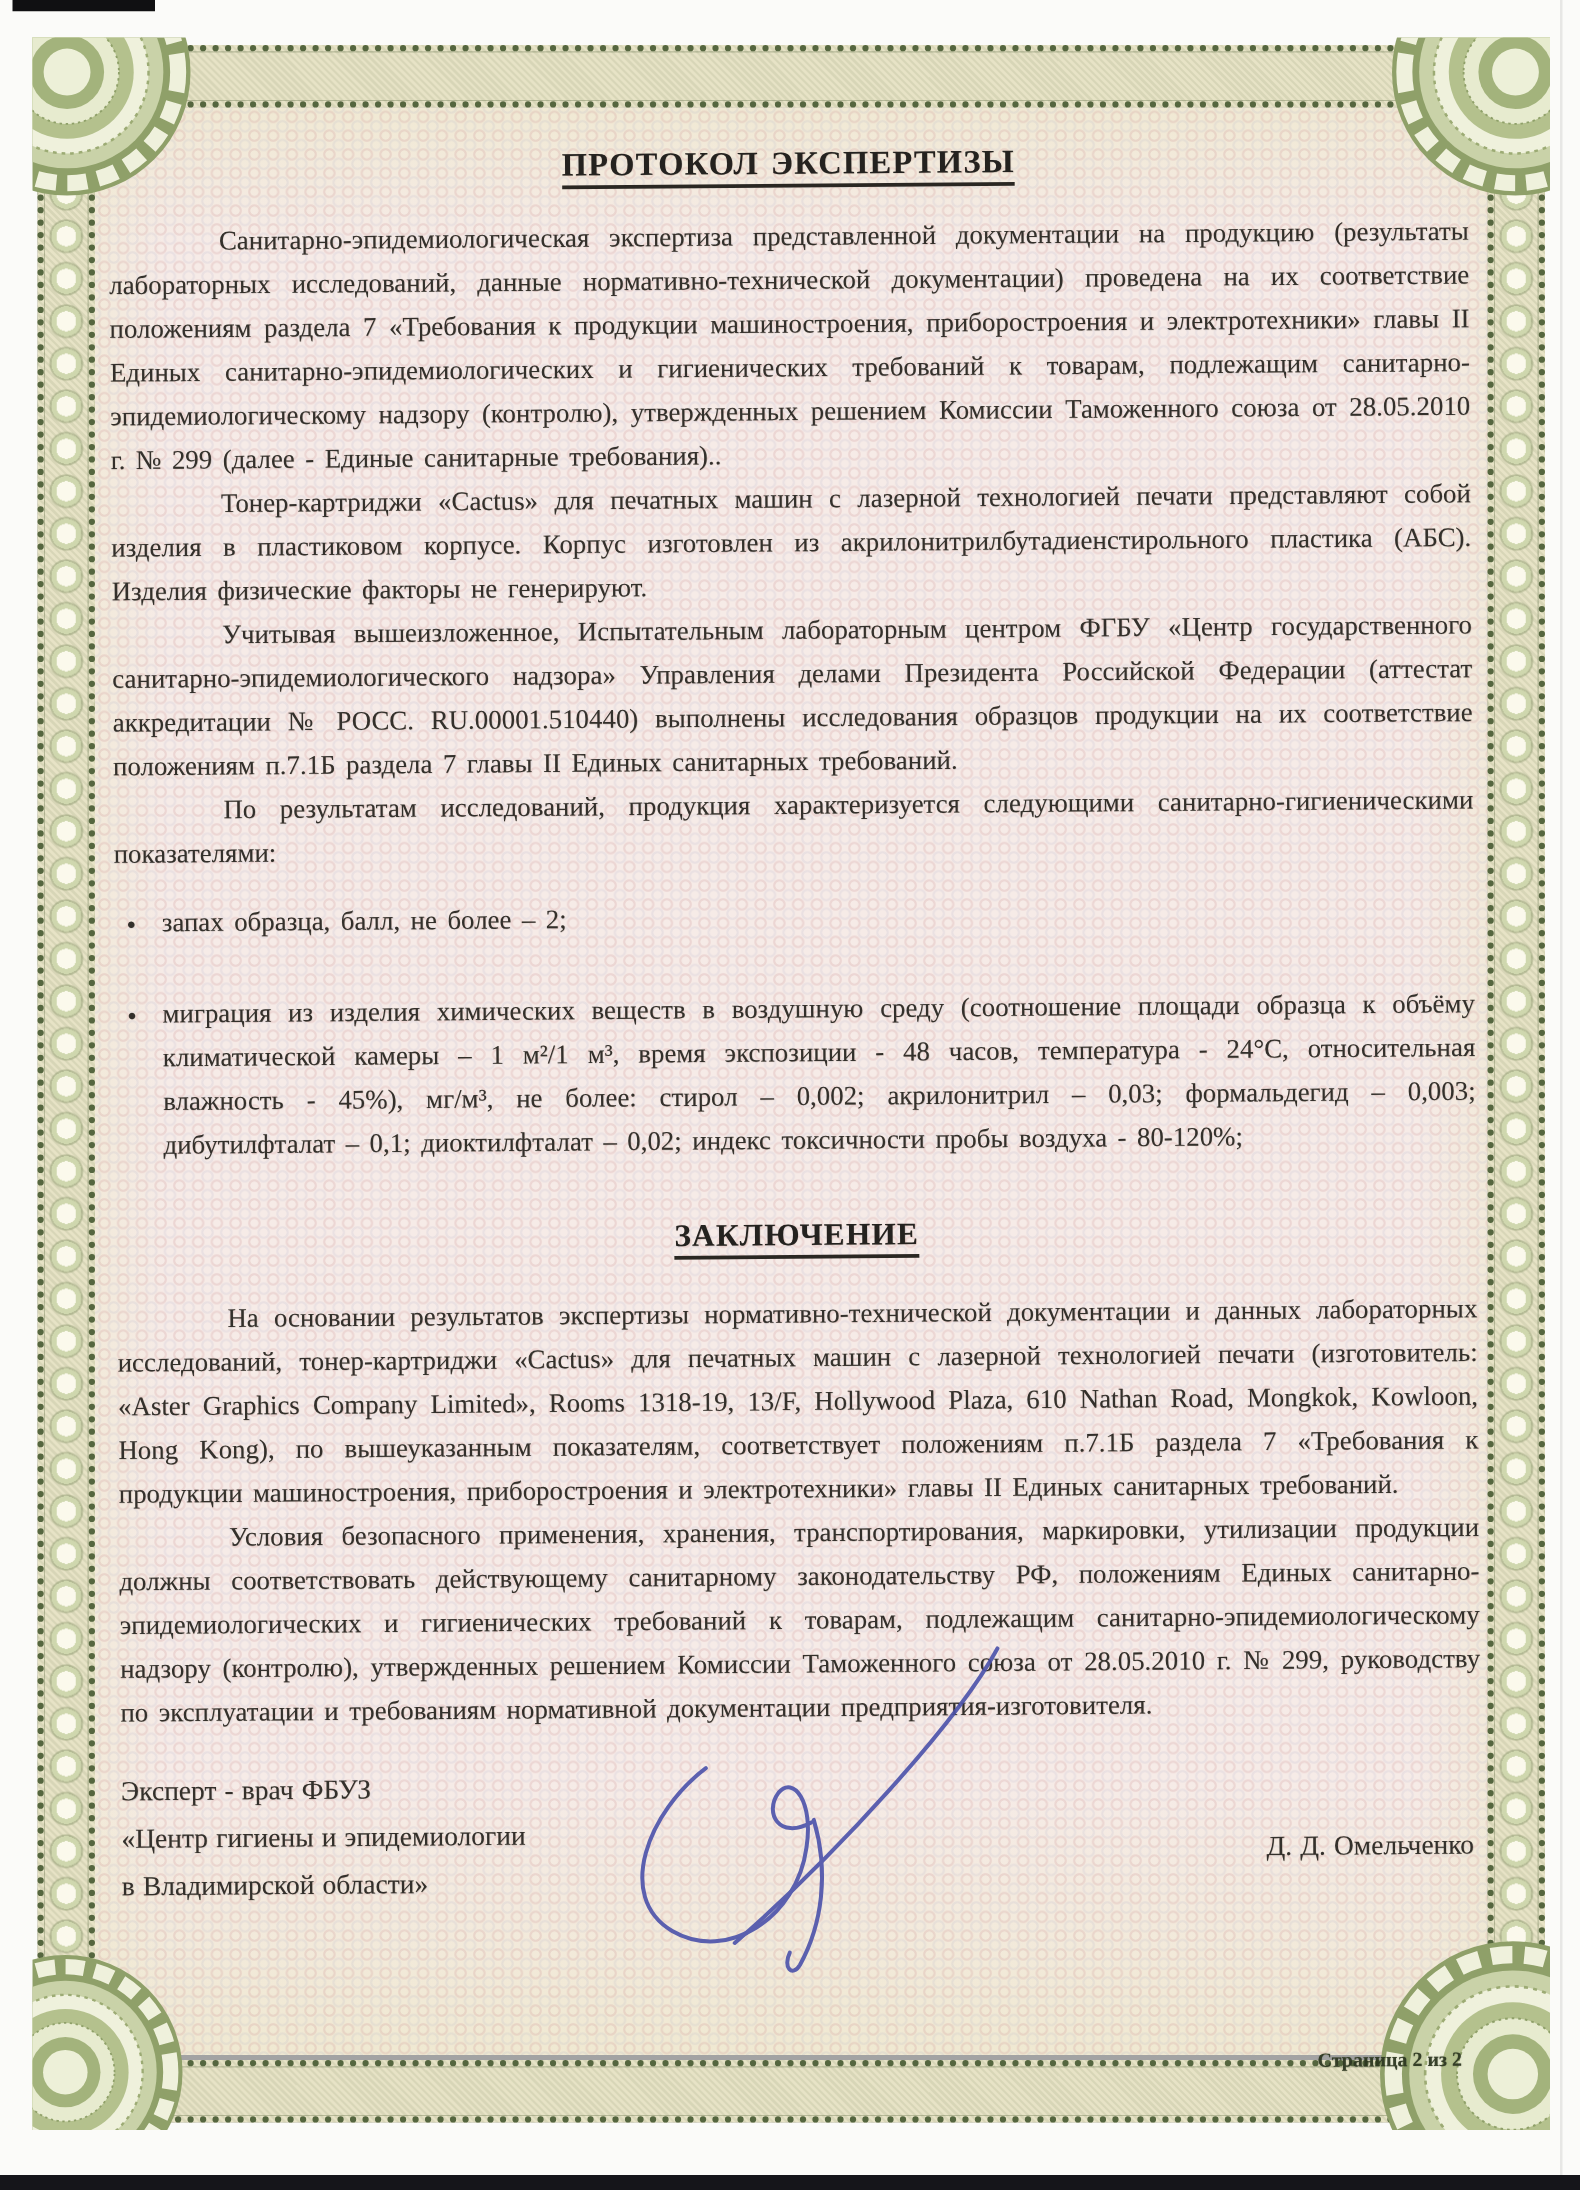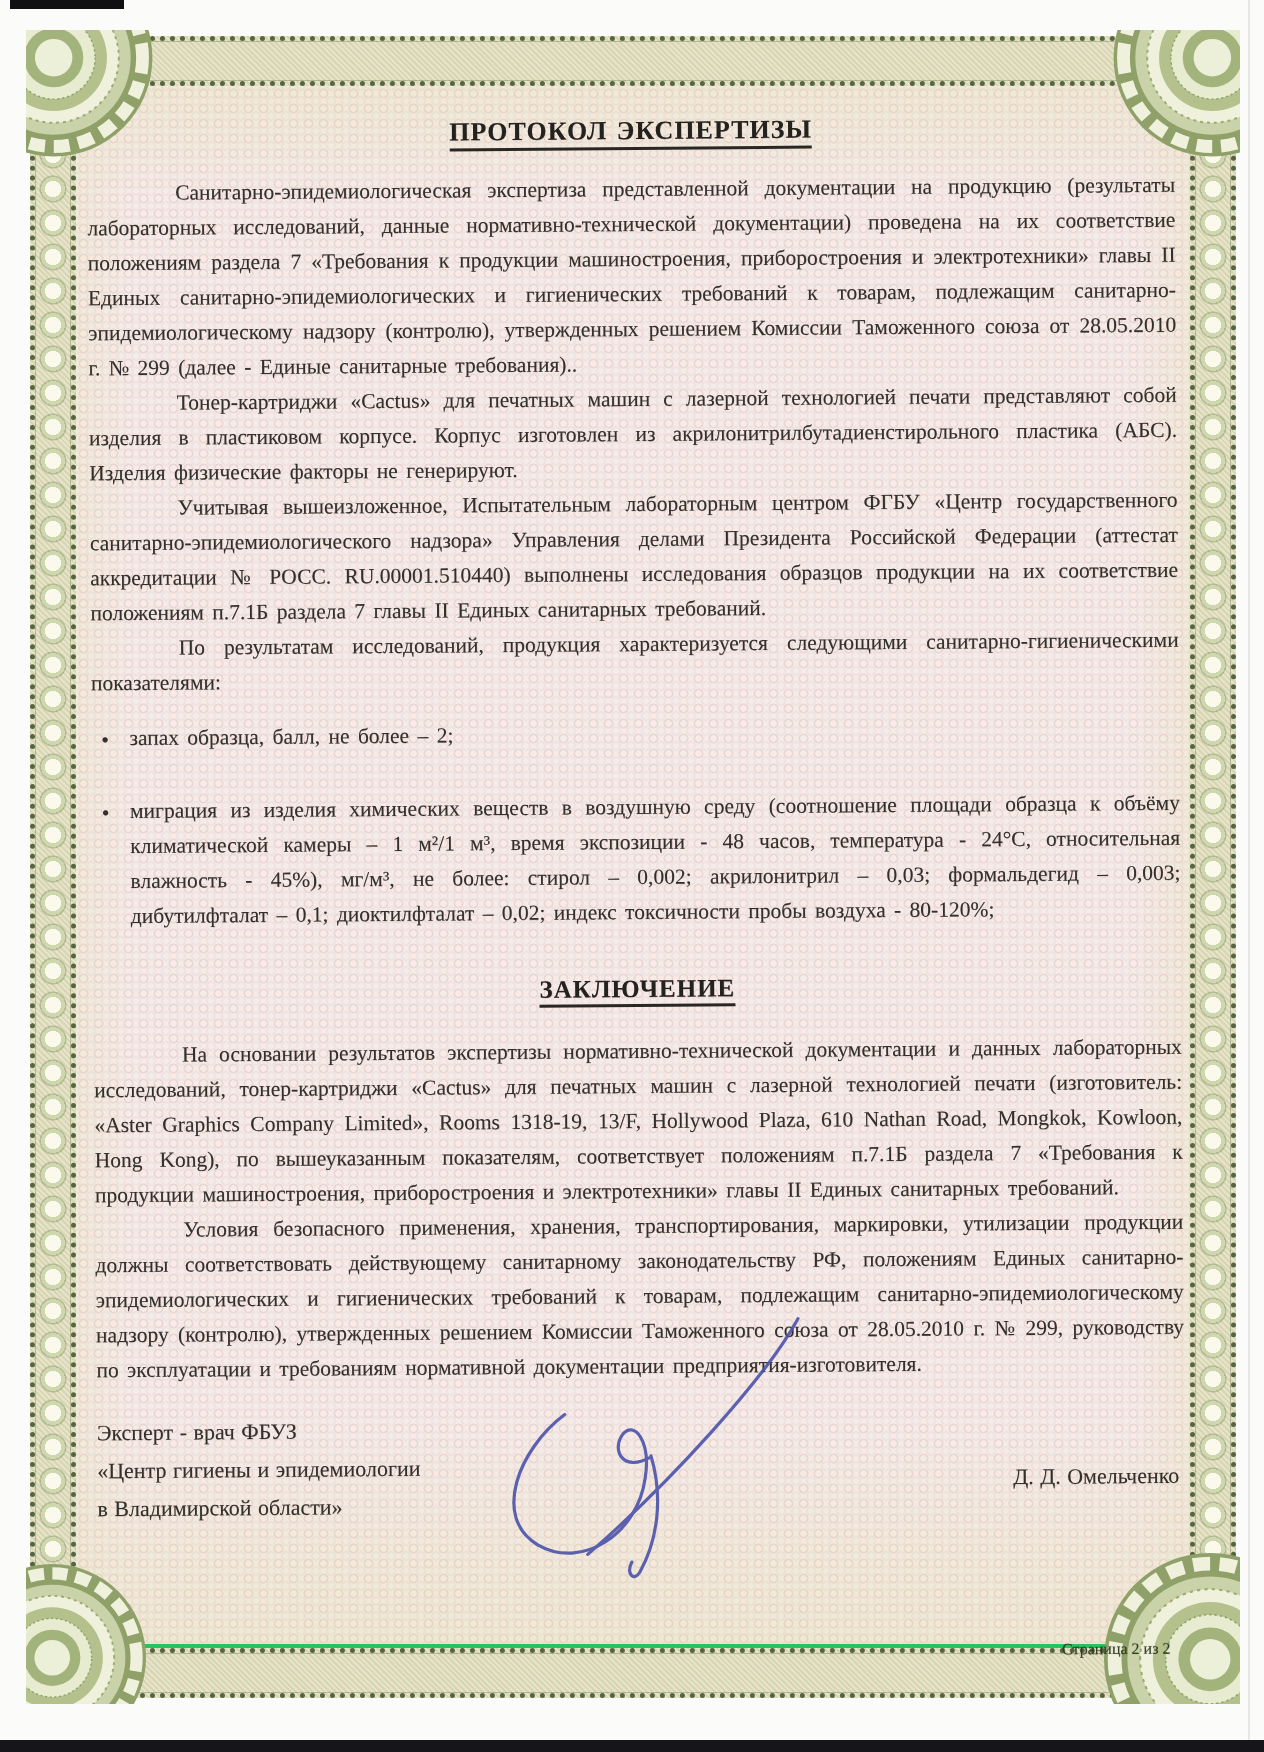--- a/index.html
+++ b/index.html
@@ -8,21 +8,21 @@
     background:#fbfbf9;
     font-family:"Liberation Serif","DejaVu Serif",serif;
   }
   
   .scan-bar-topleft{position:absolute;left:10px;top:0;width:114px;height:9px;background:#101012;}
   .scan-bar-bottom{position:absolute;left:0;bottom:0;width:1264px;height:12px;background:#15151a;}
   .scan-edge-right{position:absolute;right:14px;top:0;width:2px;height:1752px;background:rgba(60,60,60,.10);}
   
   .frame{
     position:absolute;left:30px;top:36px;width:1206px;height:1662px;
-    background:#22c55e;
+    background:#a3a3a3;
   }
   .inner{
     position:absolute;left:46px;top:50px;right:46px;bottom:54px;
     background-color:#f6ebe7;
     background-image:
       radial-gradient(circle, rgba(0,0,0,0) 3px, rgba(205,150,152,.25) 3.5px, rgba(205,150,152,.25) 4.6px, rgba(0,0,0,0) 5.4px),
       radial-gradient(circle, rgba(0,0,0,0) 3px, rgba(150,152,190,.13) 3.5px, rgba(150,152,190,.13) 4.6px, rgba(0,0,0,0) 5.4px),
       linear-gradient(180deg, rgba(238,232,204,.75) 0%, rgba(246,235,231,0) 7%, rgba(246,235,231,0) 86%, rgba(238,232,204,.8) 100%),
       linear-gradient(90deg, rgba(238,232,204,.5) 0%, rgba(246,235,231,0) 5%, rgba(246,235,231,0) 95%, rgba(238,232,204,.5) 100%);
     background-size:15px 15px,15px 15px,100% 100%,100% 100%;
@@ -84,21 +84,21 @@
   }
   .concl-title .u{border-bottom:3px solid #2a2722;padding-bottom:2px;}
   
   .sig-row{position:relative;margin-top:14px;height:142px;}
   .sig-left{position:absolute;left:0;top:12px;font-size:22px;line-height:38px;text-align:left;word-spacing:1px;}
   .sig-name{position:absolute;right:6px;top:64px;font-size:22px;text-align:right;word-spacing:1px;}
   .sig-svg{position:absolute;left:340px;top:-96px;width:470px;height:280px;pointer-events:none;}
   
   .page-label{
     position:absolute;right:66px;bottom:40px;z-index:5;
-    font-size:16px;font-weight:normal;color:rgba(44,54,32,.9);
+    font-size:16px;font-weight:bold;color:rgba(44,54,32,.9);
     text-shadow:0 0 1px rgba(44,54,32,.5);
     transform:rotate(-0.4deg);
     margin-top:23px;
   }
 </style>
 </head>
 <body>
 
 <div>
 

